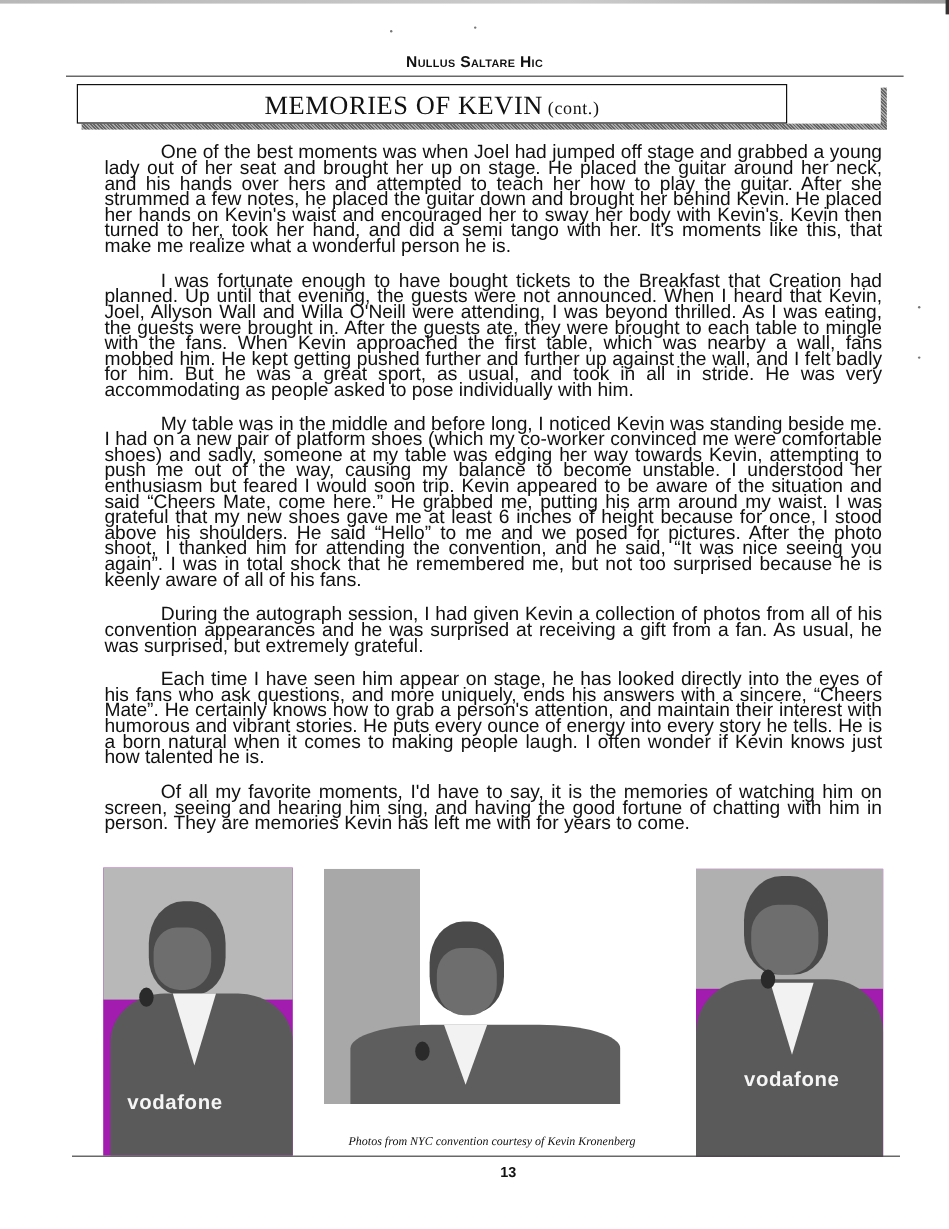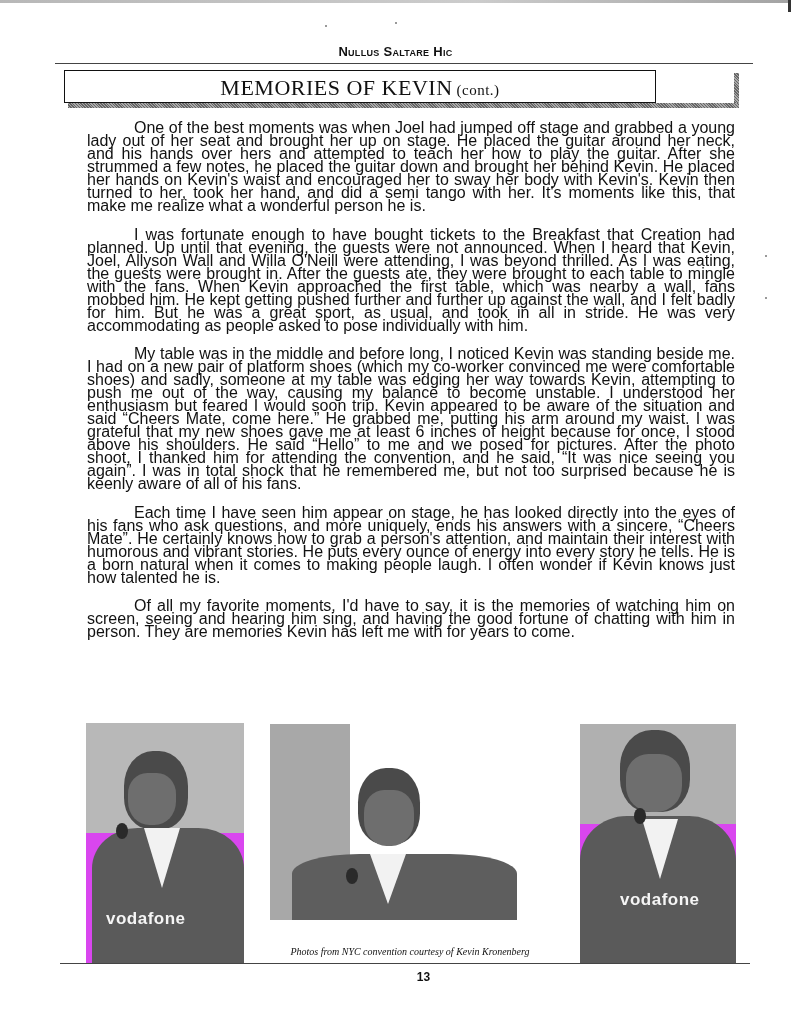--- a/index.html
+++ b/index.html
@@ -14,21 +14,21 @@
 
     .title-box { position: absolute; left: 64px; top: 70px; width: 592px; height: 33px; border: 1.5px solid #111; background: #fff; box-sizing: border-box; }
     .title-shadow-r { position: absolute; left: 734px; top: 73px; width: 5px; height: 35px; background: repeating-linear-gradient(45deg, #666 0 1px, #aaa 1px 2px); }
     .title-shadow-b { position: absolute; left: 68px; top: 103px; width: 671px; height: 5px; background: repeating-linear-gradient(45deg, #666 0 1px, #aaa 1px 2px); }
     .title-text { position: absolute; left: 0; width: 100%; top: 4px; text-align: center; font-family: "Liberation Serif", serif; font-size: 22px; letter-spacing: 0.5px; }
     .title-text .cont { font-size: 15px; margin-left: 4px; }
 
     .body-text { position: absolute; left: 87px; width: 648px; top: 121px; font-family: "Liberation Sans", sans-serif; font-size: 16px; line-height: 13px; text-align: justify; }
     .body-text p { margin: 0 0 15.5px 0; text-indent: 47px; }
 
-    .photo { position: absolute; background-color: #d946ef; overflow: hidden; }
+    .photo { position: absolute; background-color: #a21caf; overflow: hidden; }
     .photo .wall { position: absolute; background: #cfcfcf; }
     .photo .head { position: absolute; border-radius: 45% 45% 40% 40%; background: #4a4a4a; }
     .photo .face { position: absolute; border-radius: 40% 40% 45% 45%; background: #6e6e6e; }
     .photo .jersey { position: absolute; background: #5a5a5a; border-radius: 30% 30% 0 0; }
     .photo .collar { position: absolute; width: 0; height: 0; border-left: 18px solid transparent; border-right: 18px solid transparent; border-top: 60px solid #f2f2f2; }
     .photo .mic { position: absolute; width: 12px; height: 16px; border-radius: 50%; background: #2a2a2a; }
     .photo .logo { position: absolute; color: #f5f5f5; font-family: "Liberation Sans", sans-serif; font-weight: bold; font-size: 17px; letter-spacing: 0.5px; }
 
     .photo-1 { left: 86px; top: 723px; width: 158px; height: 240px; }
     .photo-2 { left: 270px; top: 724px; width: 247px; height: 196px; background-color: #fff; }
@@ -54,20 +54,21 @@
 <div class="title-box">
   <div class="title-text">
     <span>MEMORIES OF KEVIN</span><span class="cont">(cont.)</span>
   </div>
 </div>
 
 <div class="body-text">
   <p>One of the best moments was when Joel had jumped off stage and grabbed a young lady out of her seat and brought her up on stage. He placed the guitar around her neck, and his hands over hers and attempted to teach her how to play the guitar. After she strummed a few notes, he placed the guitar down and brought her behind Kevin. He placed her hands on Kevin's waist and encouraged her to sway her body with Kevin's. Kevin then turned to her, took her hand, and did a semi tango with her. It's moments like this, that make me realize what a wonderful person he is.</p>
   <p>I was fortunate enough to have bought tickets to the Breakfast that Creation had planned. Up until that evening, the guests were not announced. When I heard that Kevin, Joel, Allyson Wall and Willa O'Neill were attending, I was beyond thrilled. As I was eating, the guests were brought in. After the guests ate, they were brought to each table to mingle with the fans. When Kevin approached the first table, which was nearby a wall, fans mobbed him. He kept getting pushed further and further up against the wall, and I felt badly for him. But he was a great sport, as usual, and took in all in stride. He was very accommodating as people asked to pose individually with him.</p>
   <p>My table was in the middle and before long, I noticed Kevin was standing beside me. I had on a new pair of platform shoes (which my co-worker convinced me were comfortable shoes) and sadly, someone at my table was edging her way towards Kevin, attempting to push me out of the way, causing my balance to become unstable. I understood her enthusiasm but feared I would soon trip. Kevin appeared to be aware of the situation and said “Cheers Mate, come here.”  He grabbed me, putting his arm around my waist.  I was grateful that my new shoes gave me at least 6 inches of height because for once, I stood above his shoulders. He said “Hello” to me and we posed for pictures. After the photo shoot, I thanked him for attending the convention, and he said, “It was nice seeing you again”. I was in total shock that he remembered me, but not too surprised because he is keenly aware of all of his fans.</p>
+  <p>During the autograph session, I had given Kevin a collection of photos from all of his convention appearances and he was surprised at receiving a gift from a fan. As usual, he was surprised, but extremely grateful.</p>
   <p>Each time I have seen him appear on stage, he has looked directly into the eyes of his fans who ask questions, and more uniquely, ends his answers with a sincere, “Cheers Mate”. He certainly knows how to grab a person's attention, and maintain their interest with humorous and vibrant stories. He puts every ounce of energy into every story he tells. He is a born natural when it comes to making people laugh. I often wonder if Kevin knows just how talented he is.</p>
   <p>Of  all my favorite moments, I'd have to say, it is the memories of watching him on screen, seeing and hearing him sing, and having the good fortune of chatting with him in person.  They are  memories Kevin has left me with for years to come.</p>
 </div>
 
 <div class="photo photo-1">
   <div class="wall" style="left:0;top:0;width:158px;height:110px;background:#b8b8b8;"></div>
   <div class="head" style="left:38px;top:28px;width:64px;height:78px;"></div>
   <div class="face" style="left:42px;top:50px;width:48px;height:52px;"></div>
   <div class="jersey" style="left:6px;top:105px;width:152px;height:135px;"></div>
   <div class="collar" style="left:58px;top:105px;"></div>

